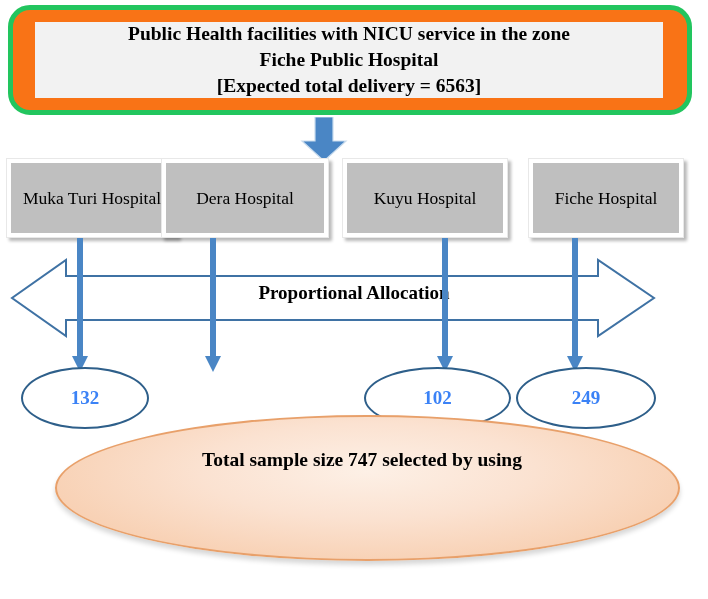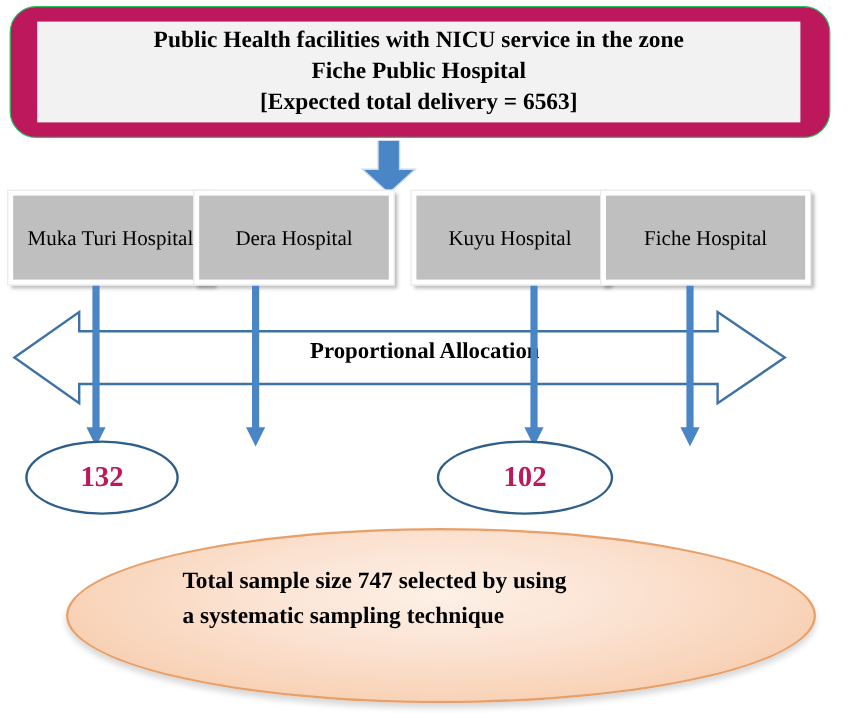--- a/index.html
+++ b/index.html
@@ -20,23 +20,23 @@
   }
 
   
   .top-box {
     position: absolute;
     left: 8px;
     top: 5px;
     width: 684px;
     height: 110px;
     box-sizing: border-box;
-    border: 1px solid #22c55e;
+    border: 5px solid #22c55e;
     border-radius: 22px;
-    background: #be185d;
+    background: #f97316;
   }
   .top-box-inner {
     position: absolute;
     left: 22px;
     top: 12px;
     right: 24px;
     bottom: 12px;
     background: #f2f2f2;
     display: flex;
     flex-direction: column;
@@ -84,21 +84,21 @@
   }
   .hosp-label {
     font-size: 17.5px;
     color: #000000;
     line-height: 1.2;
     padding: 0 4px;
   }
   #hosp-0 { left: 6px;   width: 172px; }
   #hosp-1 { left: 161px; width: 168px; }
   #hosp-2 { left: 342px; width: 166px; }
-  #hosp-3 { left: 500px; width: 176px; }
+  #hosp-3 { left: 528px; width: 156px; }
 
   
   .alloc-arrow {
     position: absolute;
     left: 8px;
     top: 258px;
     width: 648px;
     height: 80px;
   }
   .alloc-label {
@@ -128,43 +128,44 @@
     height: 62px;
     box-sizing: border-box;
     border: 2px solid #2e5f8a;
     border-radius: 50%;
     background: #ffffff;
     display: flex;
     align-items: center;
     justify-content: center;
   }
   .sample-value {
-    font-size: 24px;
-    font-weight: bold;
-    color: #be185d;
+    font-size: 19px;
+    font-weight: bold;
+    color: #3b82f6;
     font-family: Liberation Serif, serif;
   }
   #ellipse-0 { left: 21px;  width: 128px; }
   #ellipse-1 { left: 157px; width: 141px; }
   #ellipse-2 { left: 364px; width: 147px; }
   #ellipse-3 { left: 516px; width: 140px; }
 
   
   .total-ellipse {
     position: absolute;
     left: 55px;
-    top: 440px;
+    top: 415px;
     width: 625px;
     height: 146px;
     box-sizing: border-box;
     border: 2px solid #e8a06a;
     border-radius: 50%;
     background: radial-gradient(ellipse at 50% 38%,
                 #fdf0e6 0%, #fbe2d1 38%, #f8d2b6 72%, #f6c7a5 100%);
     box-shadow: 0 4px 5px rgba(0,0,0,0.16);
+    text-align: center;
   }
   .total-text {
     position: absolute;
     left: 95px;
     top: 28px;
     width: 420px;
     font-size: 19.5px;
     font-weight: bold;
     color: #000000;
     line-height: 1.5;
@@ -238,21 +239,23 @@
       <path d="M6,0 L12,0 L12,118 L17,118 L9,134 L1,118 L6,118 Z" fill="#4a86c5"></path>
     </svg>
   </div>
 
   <div class="sample-ellipse" id="ellipse-0">
     <span class="sample-value">132</span>
   </div>
   <div class="sample-ellipse" id="ellipse-2">
     <span class="sample-value">102</span>
   </div>
+  <div class="sample-ellipse" id="ellipse-3">
+    <span class="sample-value">249</span>
+  </div>
 
   <div class="total-ellipse">
     <div class="total-text">
       <span class="tl">Total sample size 747 selected by using</span>
-      <span class="tl">a systematic sampling technique</span>
     </div>
   </div>
 
 </div>
 
 </body></html>

